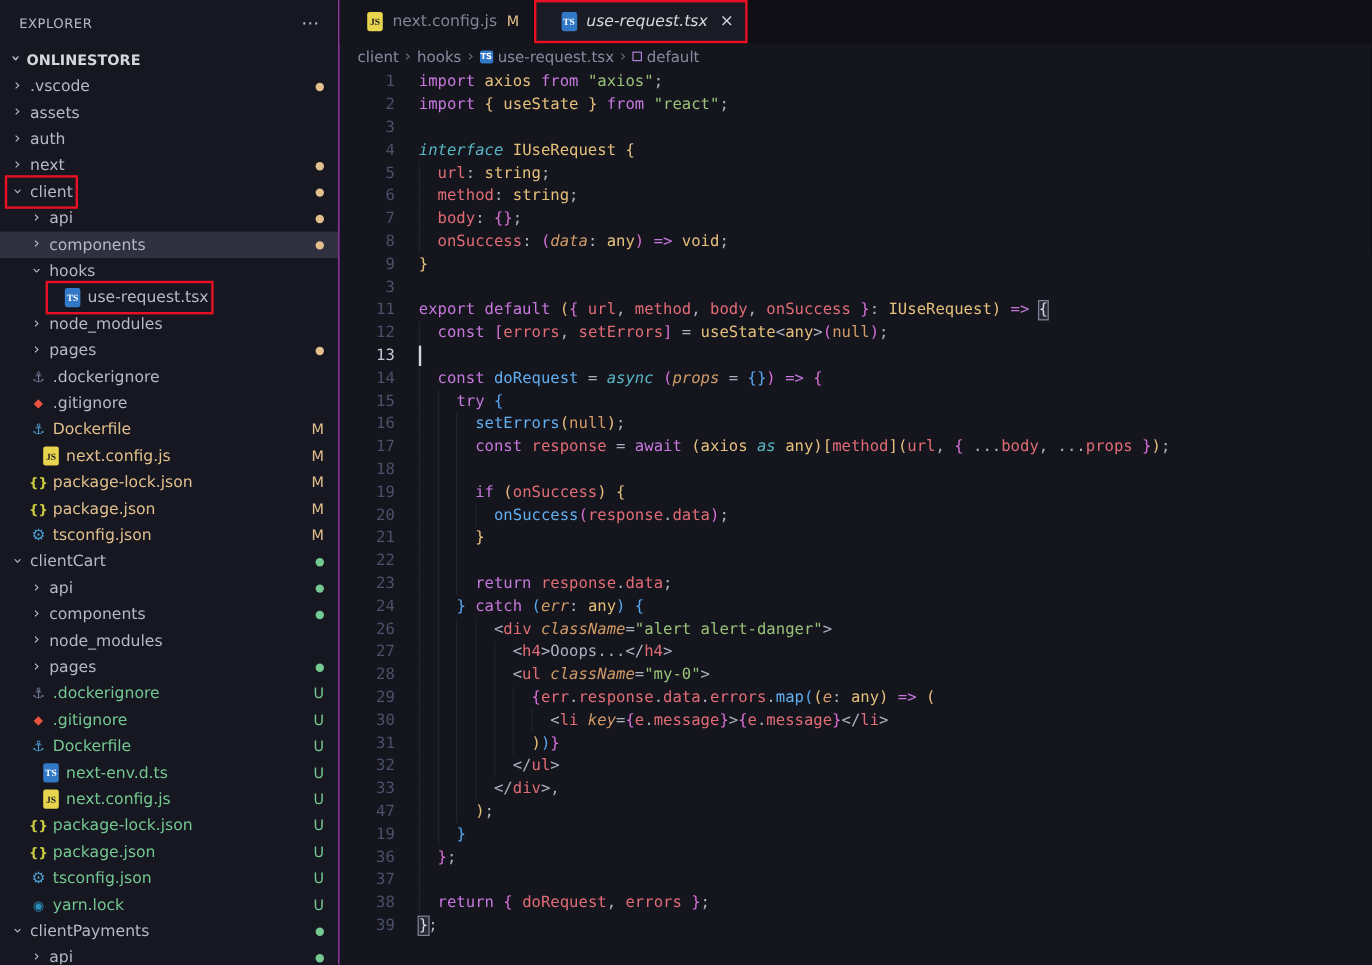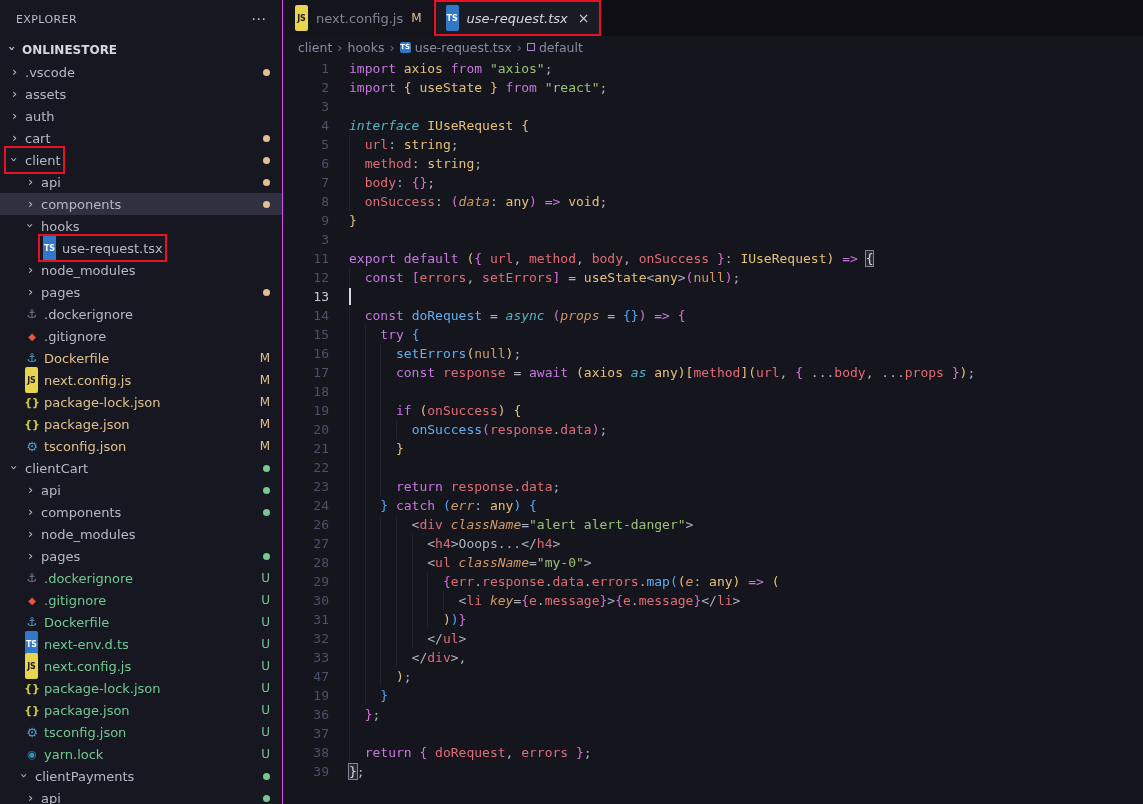--- a/index.html
+++ b/index.html
@@ -26,21 +26,21 @@
   .right-meta { margin-left:auto; display:flex; align-items:center; }
   .dot { width:7px; height:7px; border-radius:50%; }
   .dot.mod { background:#e2c08d; }
   .dot.new { background:#73c991; }
   .badge { font-size:12px; }
   .badge.mod { color:#e2c08d; }
   .badge.new { color:#73c991; }
 
   
   .fi { display:inline-flex; align-items:center; justify-content:center; width:16px; height:16px; font-size:12px; }
-  .fi-ts, .fi-js { width:13px; height:26px; border-radius:2px; font-size:8px; font-weight:bold; margin:0 2px 0 1px; }
+  .fi-ts, .fi-js { width:13px; height:16px; border-radius:2px; font-size:8px; font-weight:bold; margin:0 2px 0 12px;font-family:Liberation Serif, serif; }
   .fi-ts { background:#3178c6; color:#fff; }
   .fi-js { background:#e8d44d; color:#1c1c24; }
   .fi-json { color:#cbcb41; font-weight:bold; font-size:11px; }
   .fi-docker { color:#4a9ecf; }
   .fi-docker-muted { color:#717b94; }
   .fi-git { color:#e8543f; font-size:10px; }
   .fi-tsconfig { color:#4a9ecf; font-size:13px; }
   .fi-yarn { color:#2c8ebb; font-size:11px; }
 
   
@@ -116,21 +116,21 @@
         <div class="trow" style="padding-left: 8px;">
           <span class="rcontent">
             <span class="chev">›</span>
             <span class="tlabel">auth</span>
           </span>
           <span class="right-meta"></span>
         </div>
         <div class="trow" style="padding-left: 8px;">
           <span class="rcontent">
             <span class="chev">›</span>
-            <span class="tlabel">cart</span>
+            <span class="tlabel">next</span>
           </span>
           <span class="right-meta">
             <span class="dot mod"></span>
           </span>
         </div>
         <div class="trow" style="padding-left: 8px;">
           <span class="rcontent annotated">
             <span class="chev exp">›</span>
             <span class="tlabel">client</span>
           </span>
@@ -362,21 +362,21 @@
         </div>
         <div class="trow" style="padding-left: 24px;">
           <span class="rcontent">
             <span class="fi fi-yarn">◉</span>
             <span class="tlabel new">yarn.lock</span>
           </span>
           <span class="right-meta">
             <span class="badge new">U</span>
           </span>
         </div>
-        <div class="trow" style="padding-left: 18px;">
+        <div class="trow" style="padding-left: 8px;">
           <span class="rcontent">
             <span class="chev exp">›</span>
             <span class="tlabel">clientPayments</span>
           </span>
           <span class="right-meta">
             <span class="dot new"></span>
           </span>
         </div>
         <div class="trow" style="padding-left: 24px;">
           <span class="rcontent">

